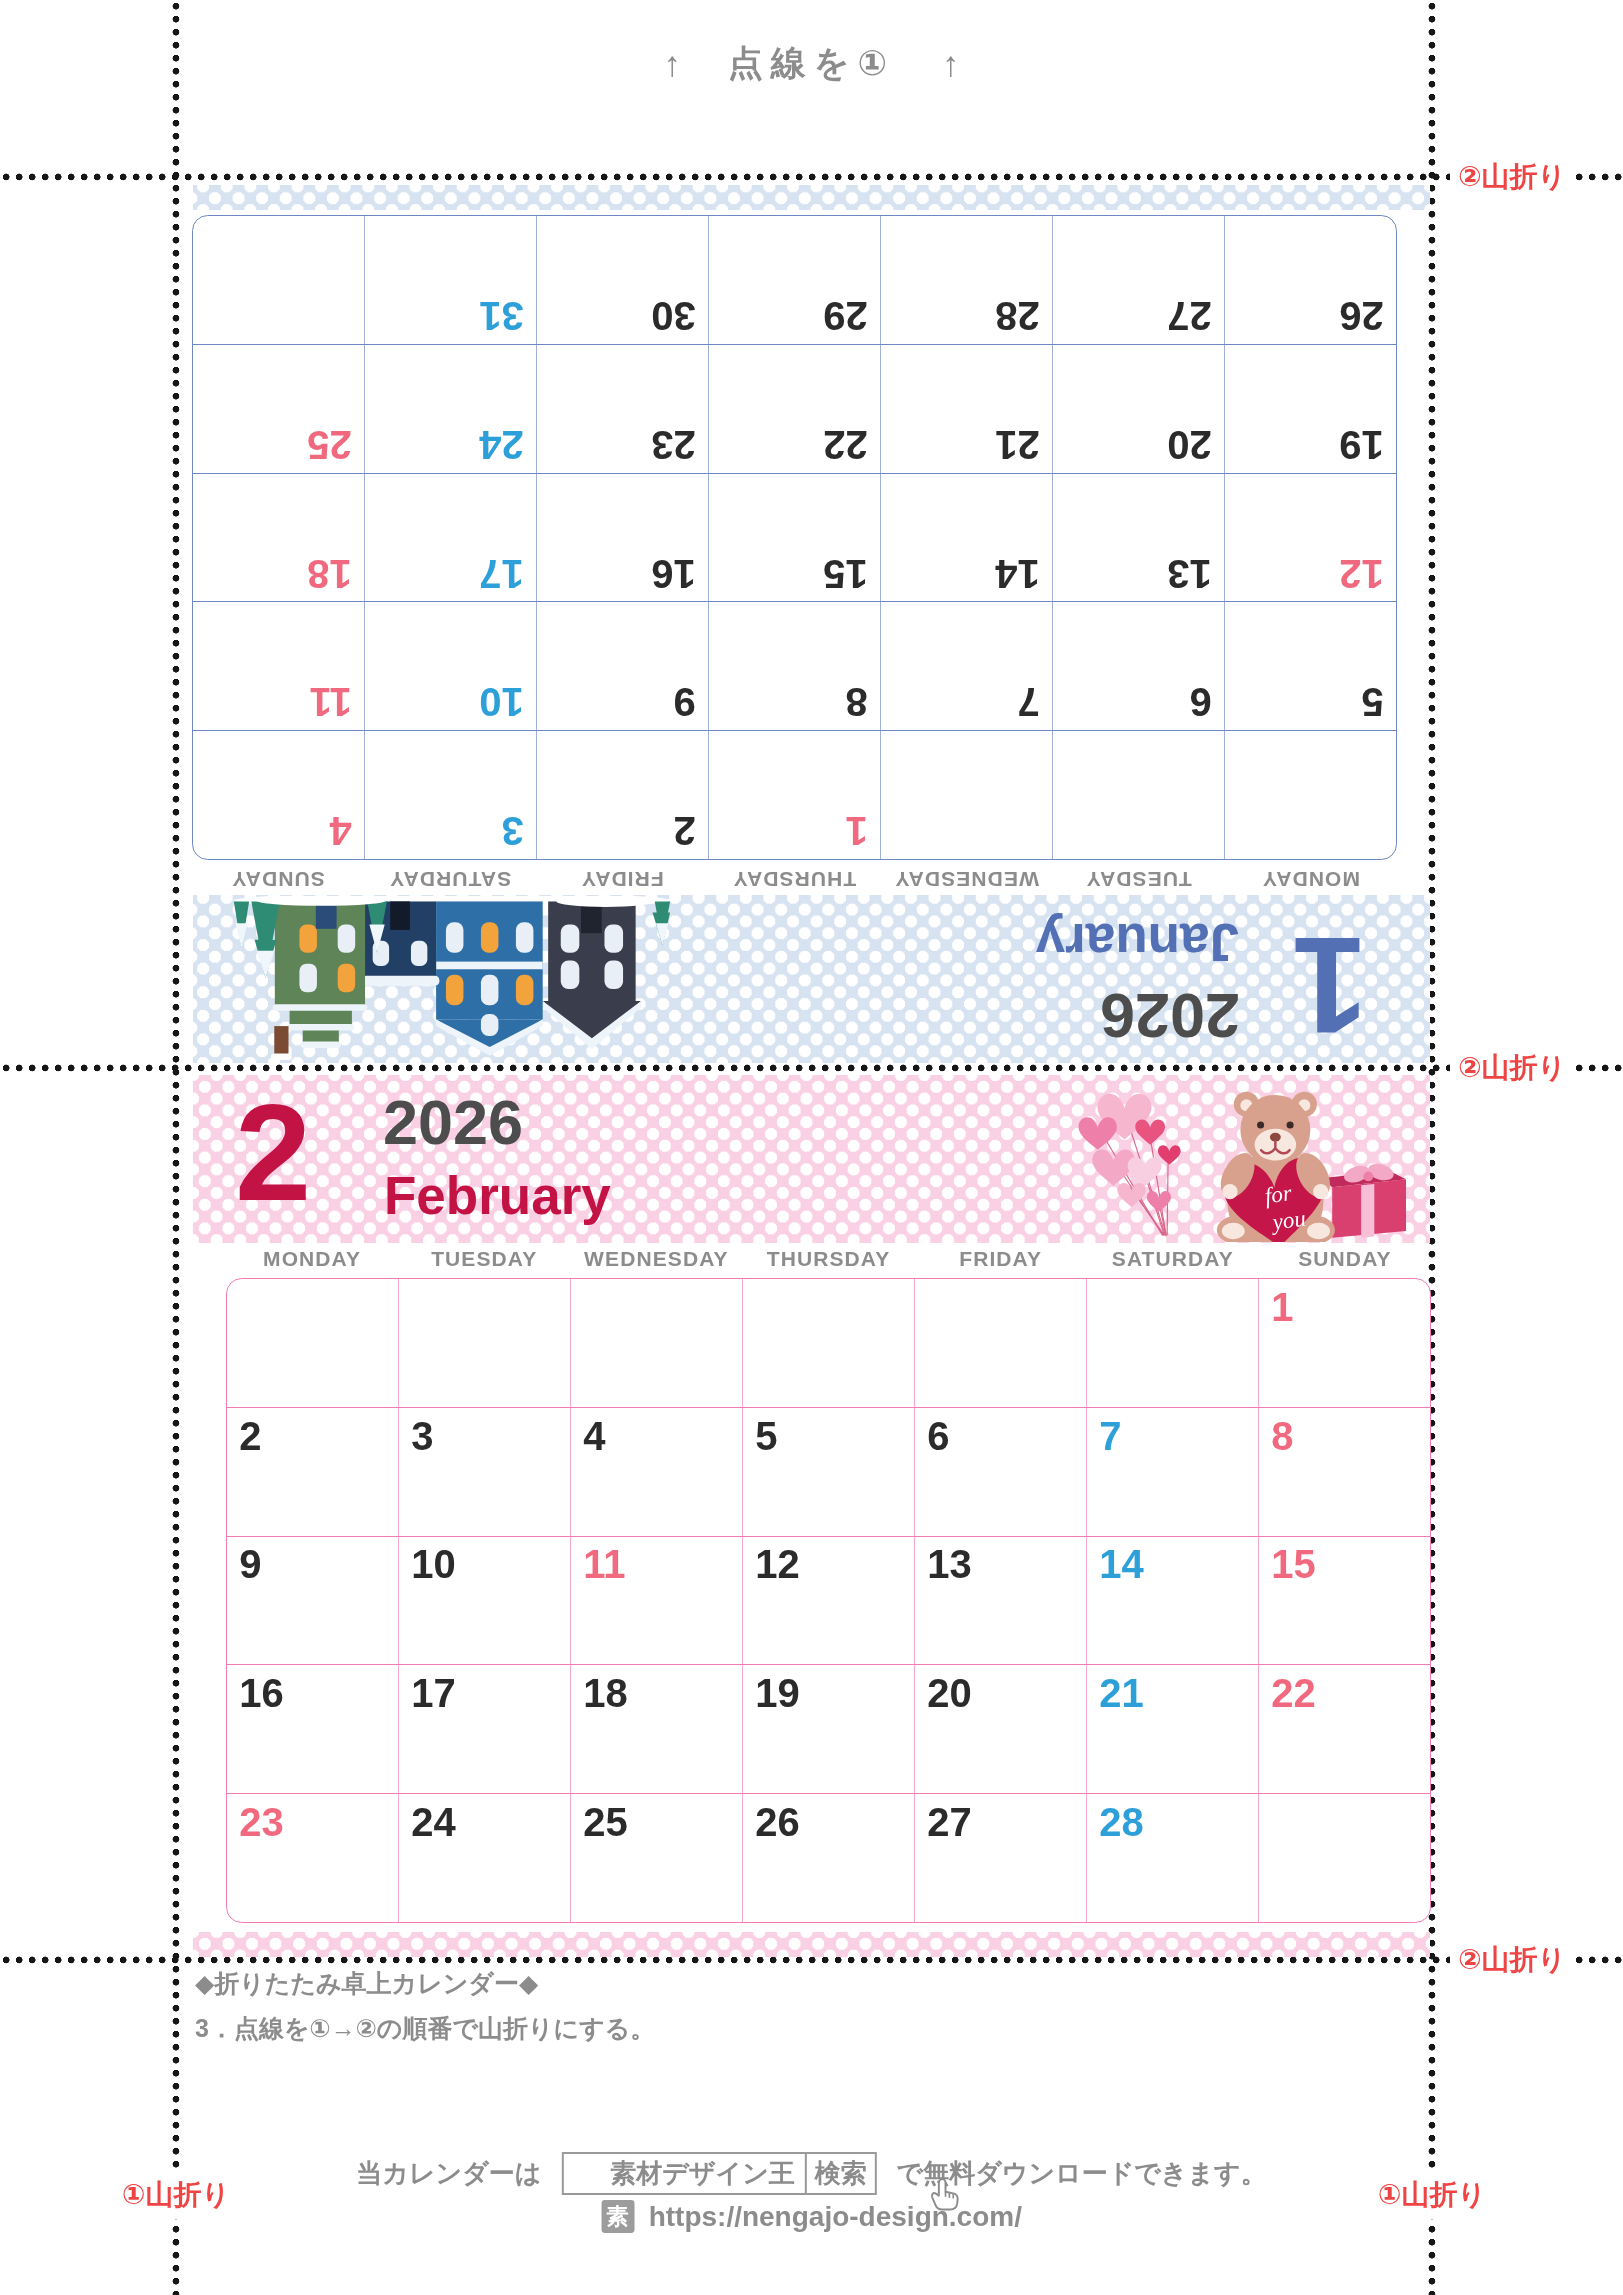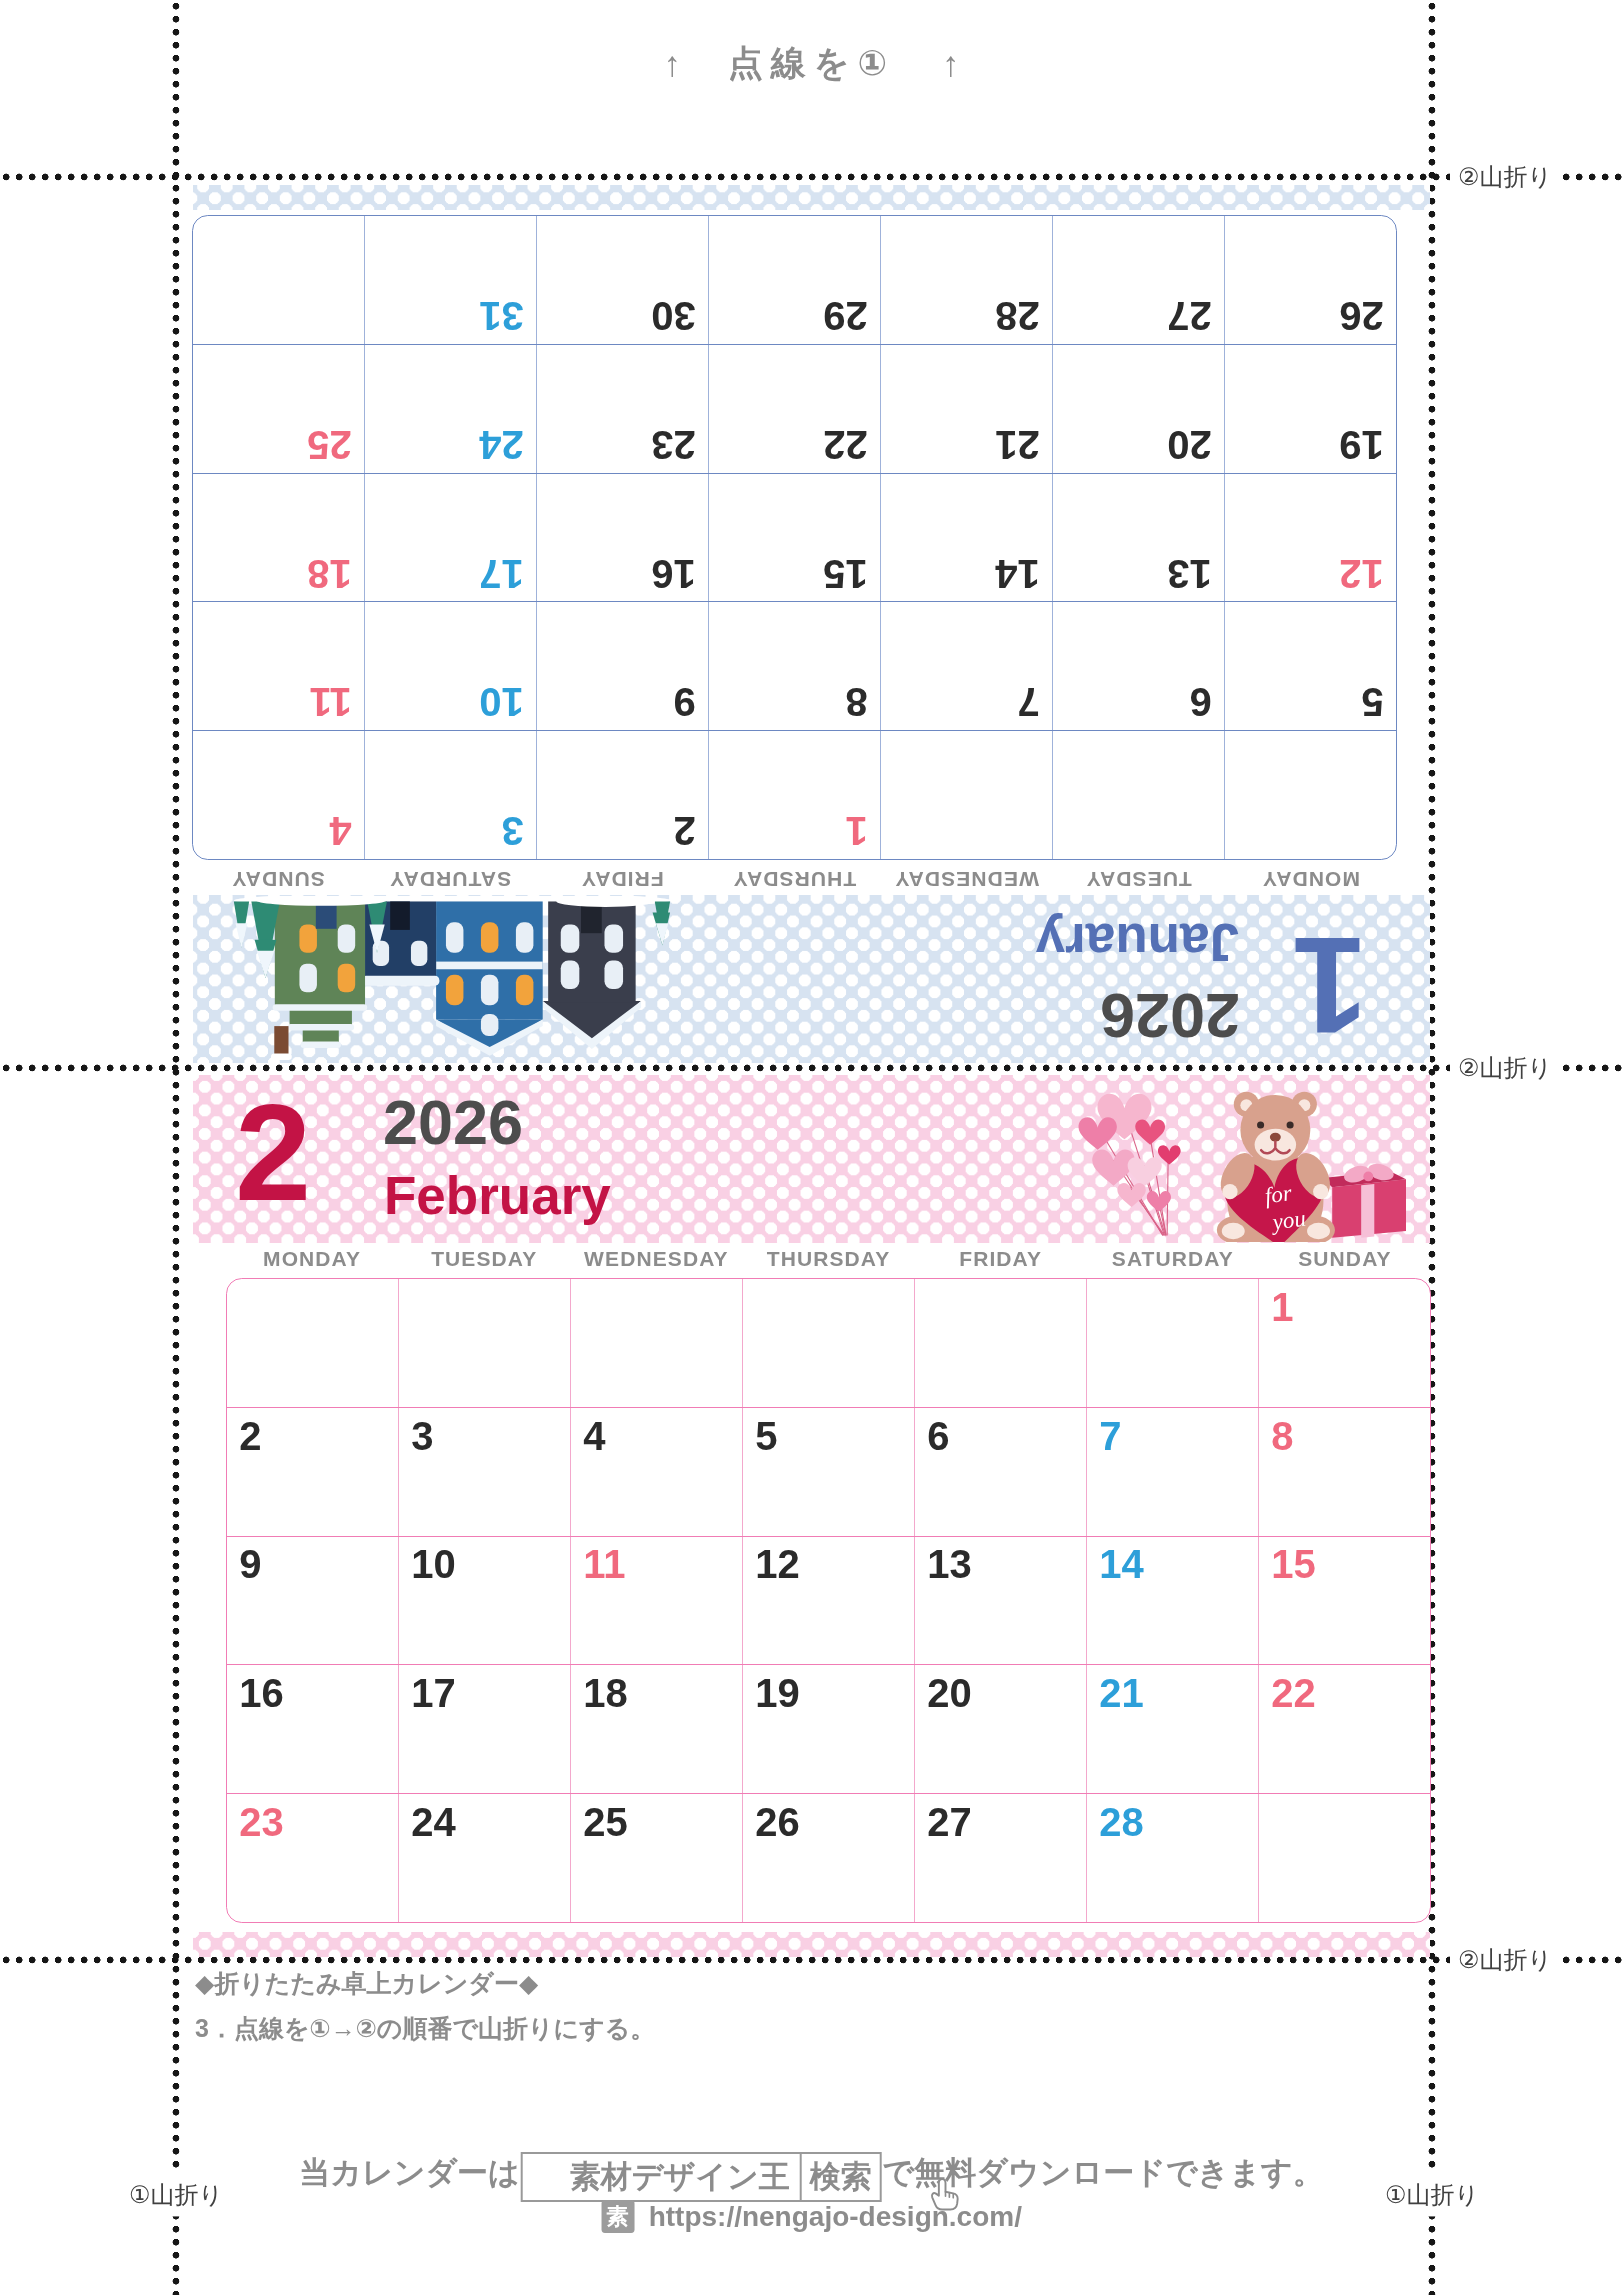--- a/index.html
+++ b/index.html
@@ -8,21 +8,21 @@
   #page { position:relative; width:1623px; height:2295px; background:#fff; overflow:hidden; }
 
   
   .vline { position:absolute; top:0; bottom:0; width:7.9px;
     background-image:radial-gradient(circle at 3.9px 6.2px,#161616 3.1px,transparent 3.6px);
     background-size:7.9px 13px; background-repeat:repeat-y; }
   .hline { position:absolute; left:0; right:0; height:7.9px;
     background-image:radial-gradient(circle at 6.2px 3.9px,#161616 3.1px,transparent 3.6px);
     background-size:13px 7.9px; background-repeat:repeat-x; }
 
-  .fold-label { position:absolute; color:#404040; font-weight:normal; font-size:24px;
+  .fold-label { position:absolute; color:#ef4444; font-weight:bold; font-size:28px;
     background:#fff; padding:2.2px 7.9px; white-space:nowrap; z-index:30; }
   .fold2 { transform:translateY(-50%); }
   .fold1 { transform:translate(-50%,-50%); padding:5.6px 3.4px; }
 
   
   .insert-row { position:absolute; top:40px; left:50%; transform:translateX(-50%);
     display:flex; align-items:center; gap:47px; color:#8C8C8C; font-weight:bold; font-size:35px; }
   .insert-row .txt { letter-spacing:7.9px; }
 
   
@@ -69,21 +69,21 @@
   .cal-cell { flex:1; border-right:1.1px solid var(--bcl); padding:7.9px 0 0 12.3px; }
   .cal-cell:last-child { border-right:none; }
   .date { font-size:40px; line-height:1; font-weight:bold; }
   .t-wd  { color:#2B2B2B; }
   .t-sat { color:#2D9FD9; }
   .t-sun { color:#F0697E; }
 
   
   .instr { position:absolute; left:195px; color:#8C8C8C; font-weight:bold; font-size:25px; white-space:nowrap; }
   .footer-line1 { position:absolute; top:2152px; left:50%; transform:translateX(-50%);
-    display:flex; align-items:flex-start; gap:1px; color:#8C8C8C; font-weight:bold; font-size:31px; white-space:nowrap; }
+    display:flex; align-items:center; gap:20px; color:#8C8C8C; font-weight:bold; font-size:26px; white-space:nowrap; }
   .search-box { display:inline-flex; border:2.2px solid #999; align-items:stretch; }
   .search-box .kw  { padding:2.2px 10px;margin-left:37px; }
   .search-box .btn { padding:2.2px 7.9px; border-left:2.2px solid #999; }
   .hand-icon { position:absolute; left:930px; top:2177px; width:31px; height:35px; z-index:5; }
   .footer-line2 { position:absolute; top:2200px; left:50%; transform:translateX(-50%);
     display:flex; align-items:center; gap:14.6px; color:#8C8C8C; font-weight:bold; font-size:28px; white-space:nowrap; }
   .site-badge { width:33px; height:33px; background:#9C9C9C; border-radius:3.4px; color:#fff;
     display:flex; align-items:center; justify-content:center; font-size:22.4px; }
 </style>
 </head>

